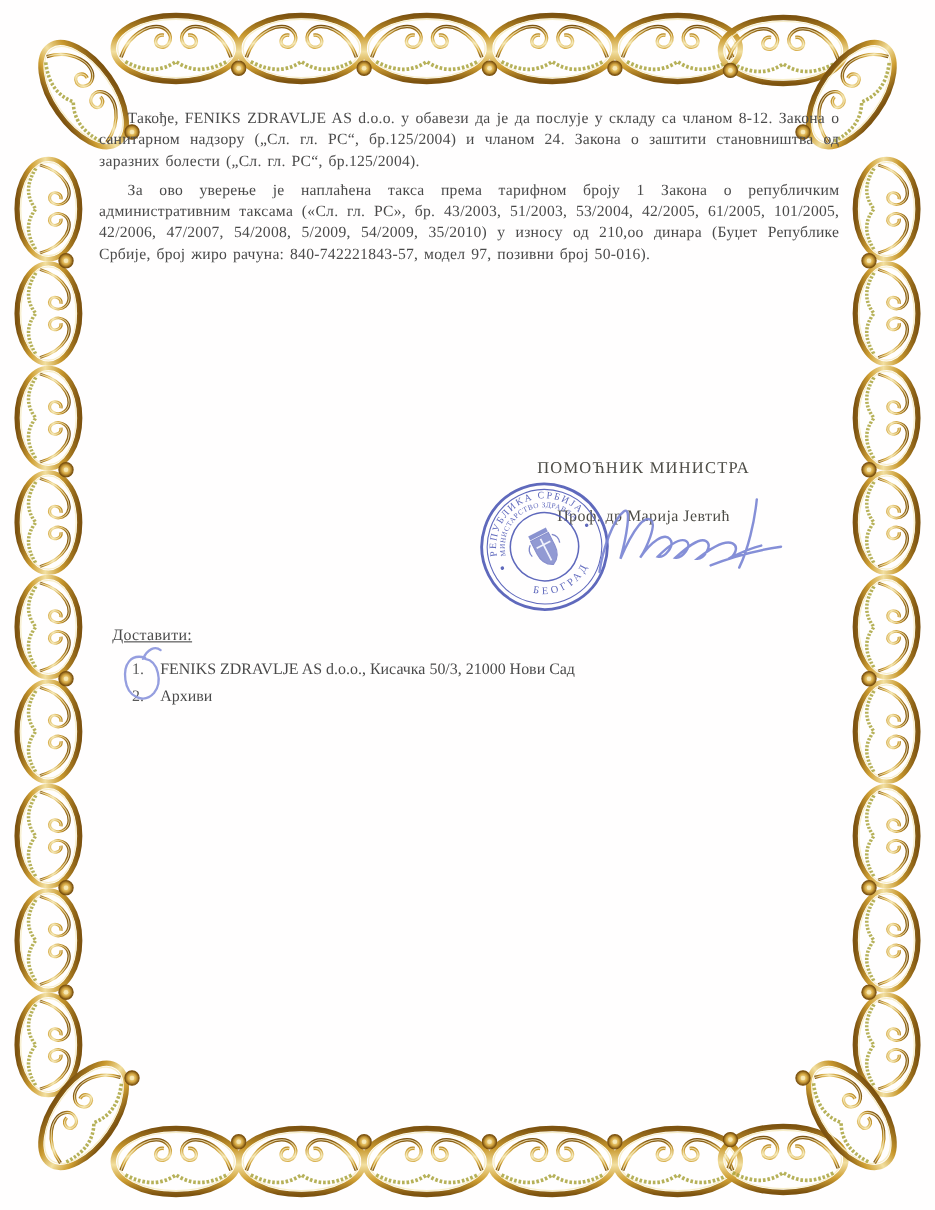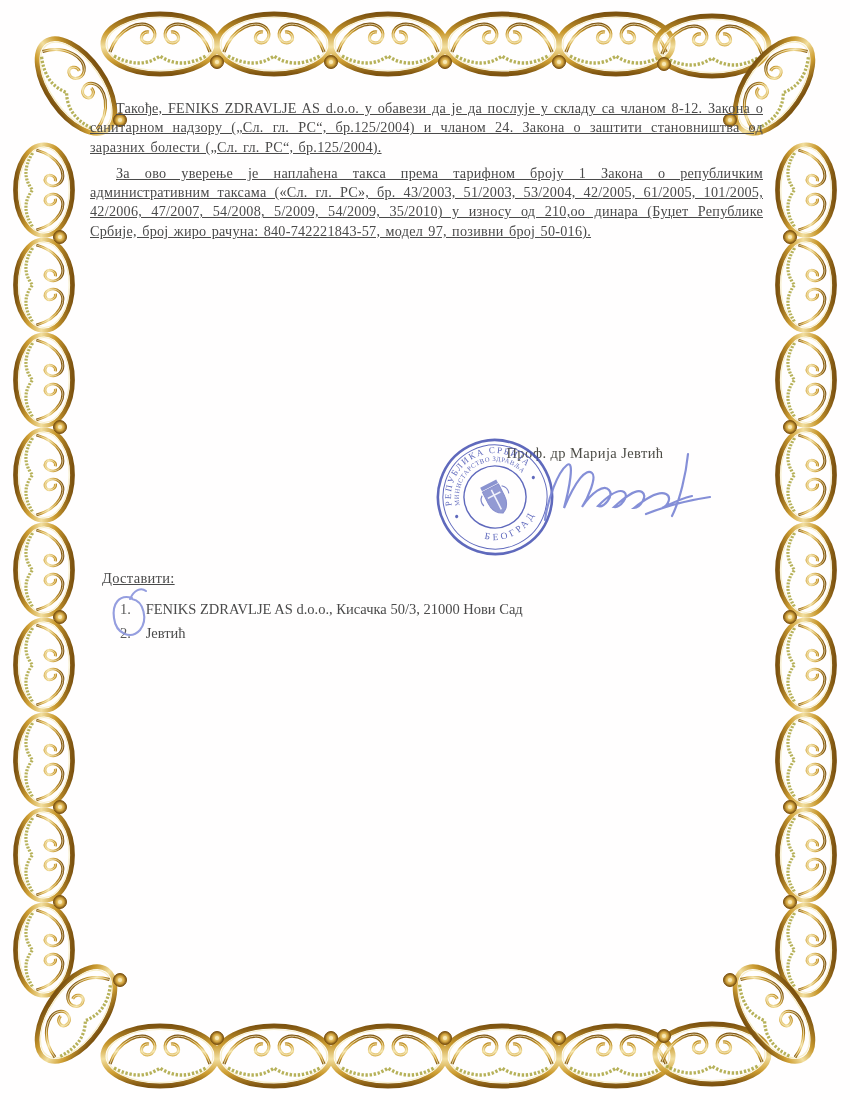--- a/index.html
+++ b/index.html
@@ -10,21 +10,20 @@
     overflow:hidden;
     font-family:"Liberation Serif","DejaVu Serif",serif;
     color:#424242;
   }
   .border-svg{position:absolute;left:0;top:0;width:850px;height:1100px;pointer-events:none;}
   .content{
     position:absolute;left:90px;top:99px;width:673px;
     font-size:14.2px;line-height:19.3px;
     text-align:justify;letter-spacing:.25px;word-spacing:1.5px;
     color:#4a4a4a;
-    text-decoration:underline;
   }
   .content p{margin:0 0 7px 0;text-indent:26px;}
   .sig-block{
     position:absolute;left:440px;top:418px;width:290px;
     text-align:center;color:#4d4c46;
   }
   .sig-title{font-size:15px;letter-spacing:1.1px;margin:0;}
   .sig-name{font-size:14.5px;letter-spacing:.4px;margin:27px 0 0 0;}
   .stamp-svg{position:absolute;left:428px;top:430px;width:134px;height:134px;opacity:.88;filter:blur(.3px);}
   .signature-svg{position:absolute;left:520px;top:428px;width:220px;height:122px;}
@@ -133,20 +132,21 @@
     <use href="#hu" transform="translate(774,1014) rotate(55) scale(0.95)"></use>
     <use href="#gdot" transform="translate(730,980)"></use>
   </svg>
 
   <div class="content">
     <p>Такође, FENIKS ZDRAVLJE AS d.o.o. у обавези да је да послује у складу са чланом 8-12. Закона о санитарном надзору („Сл. гл. РС“, бр.125/2004) и чланом 24. Закона о заштити становништва од заразних болести („Сл. гл. РС“, бр.125/2004).</p>
     <p>За ово уверење је наплаћена такса према тарифном броју 1 Закона о републичким административним таксама («Сл. гл. РС», бр. 43/2003, 51/2003, 53/2004, 42/2005, 61/2005, 101/2005, 42/2006, 47/2007, 54/2008, 5/2009, 54/2009, 35/2010) у износу од 210,оо динара (Буџет Републике Србије, број жиро рачуна: 840-742221843-57, модел 97, позивни број 50-016).</p>
   </div>
 
   <div class="sig-block">
+    <p class="sig-title">ПОМОЋНИК МИНИСТРА</p>
     <p class="sig-name">Проф. др Марија Јевтић</p>
   </div>
 
   <svg class="stamp-svg" viewBox="0 0 134 134" aria-hidden="true">
     <g transform="rotate(-27 67 67)" stroke="#4a55b4" fill="#4a55b4">
       <circle cx="67" cy="67" r="57" fill="none" stroke-width="2.6"></circle>
       <circle cx="67" cy="67" r="52" fill="none" stroke-width="1"></circle>
       <circle cx="67" cy="67" r="31" fill="none" stroke-width="1.4"></circle>
       <defs>
         <path id="sArcT" d="M 23,67 A 44 44 0 1 1 111,67" fill="none"></path>
@@ -188,21 +188,21 @@
 
   <div class="dist">
     <div class="dist-label">Доставити:</div>
     <ol class="dist-list">
       <li>
         <span class="dist-num">1.</span>
         <span>FENIKS ZDRAVLJE AS d.o.o., Кисачка 50/3, 21000 Нови Сад</span>
       </li>
       <li>
         <span class="dist-num">2.</span>
-        <span>Јевтић</span>
+        <span>Архиви</span>
       </li>
     </ol>
   </div>
 
   <svg class="loop-svg" viewBox="0 0 52 60" aria-hidden="true">
     <path d="M26,12 C13,8 6,18 8,32 C10,48 25,54 34,44 C42,34 38,15 26,13 M24,13 C28,4 35,1 40,5" fill="none" stroke="#8a94dc" stroke-width="2.1" stroke-linecap="round" opacity=".9"></path>
   </svg>
 
 </div>
 

